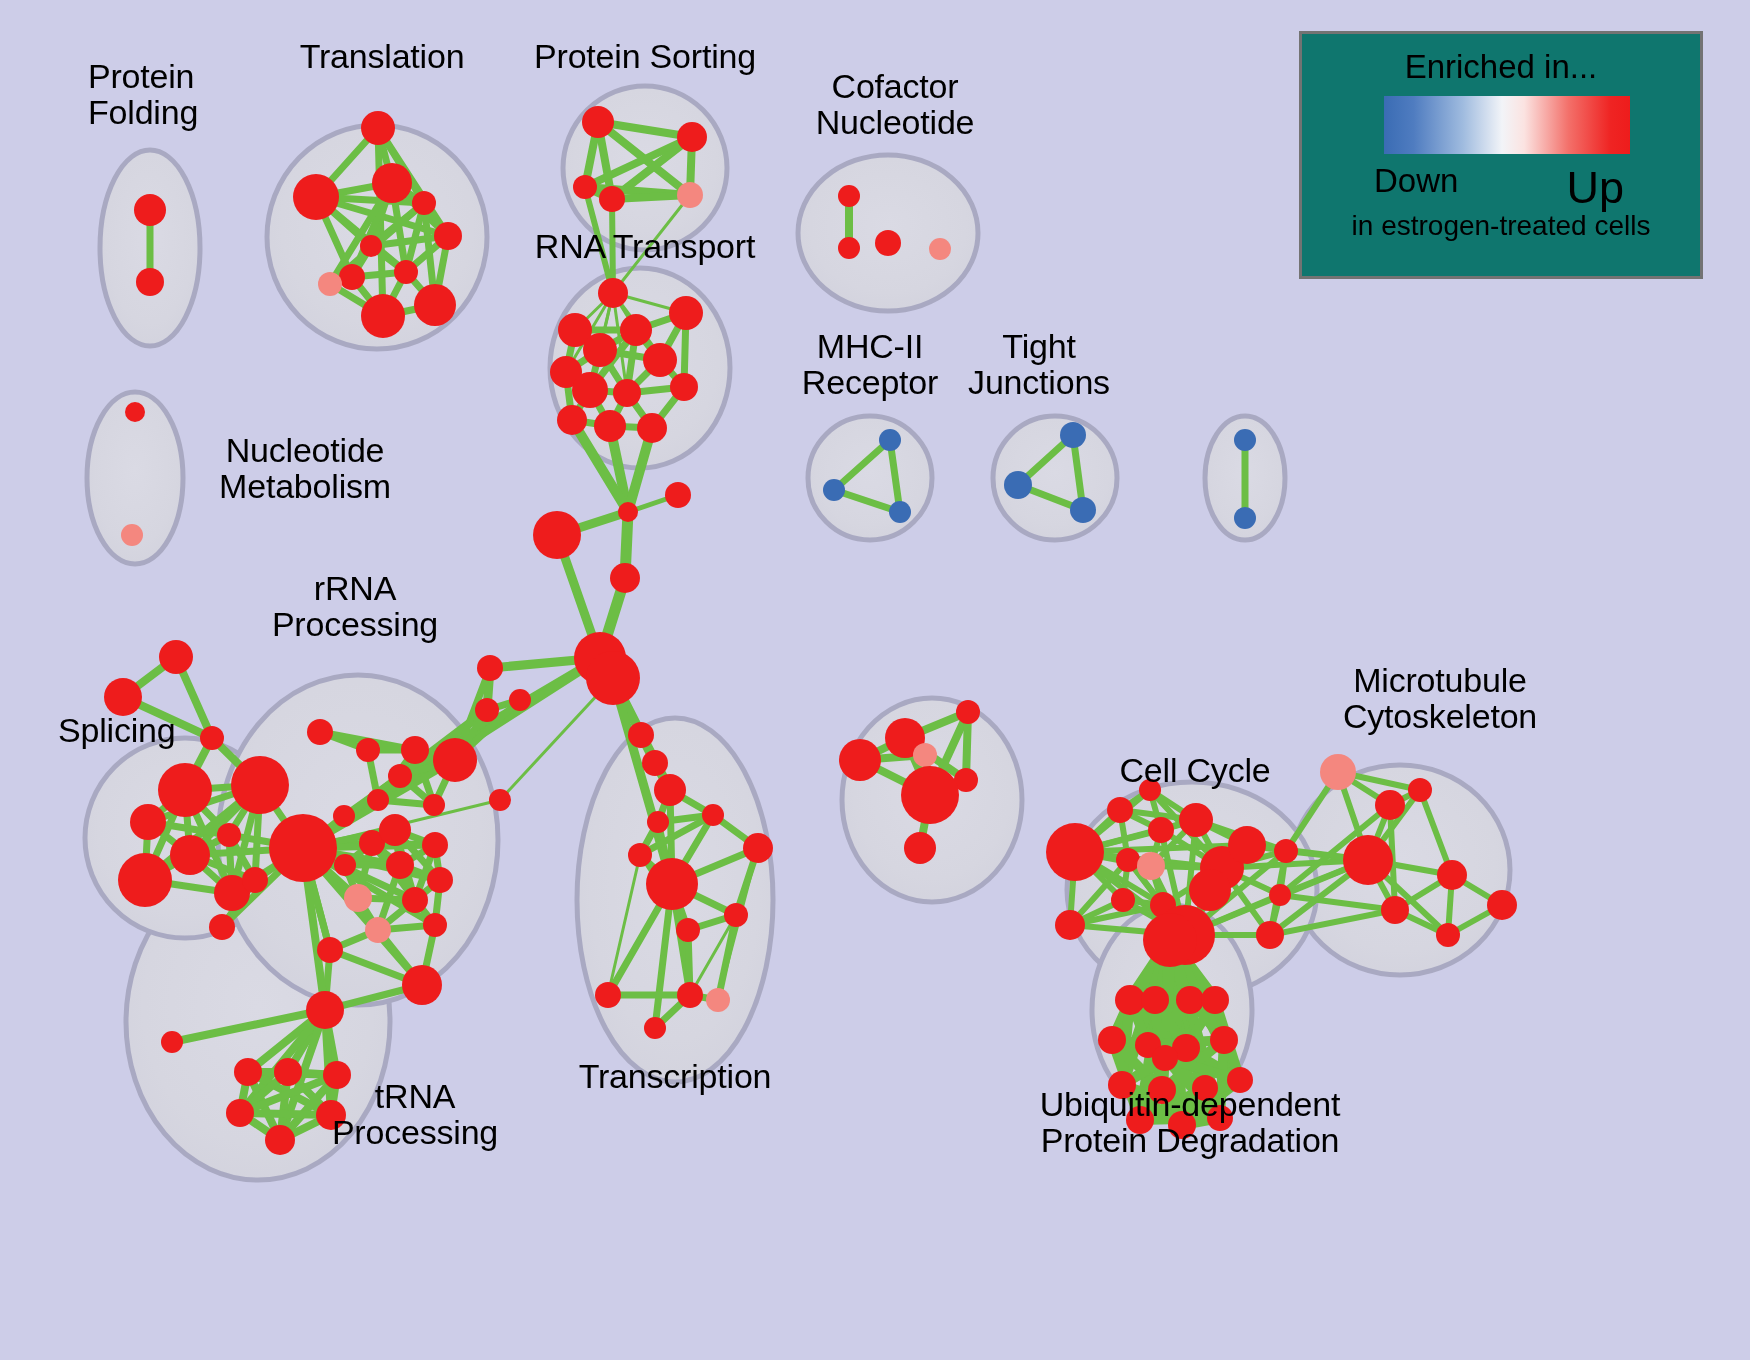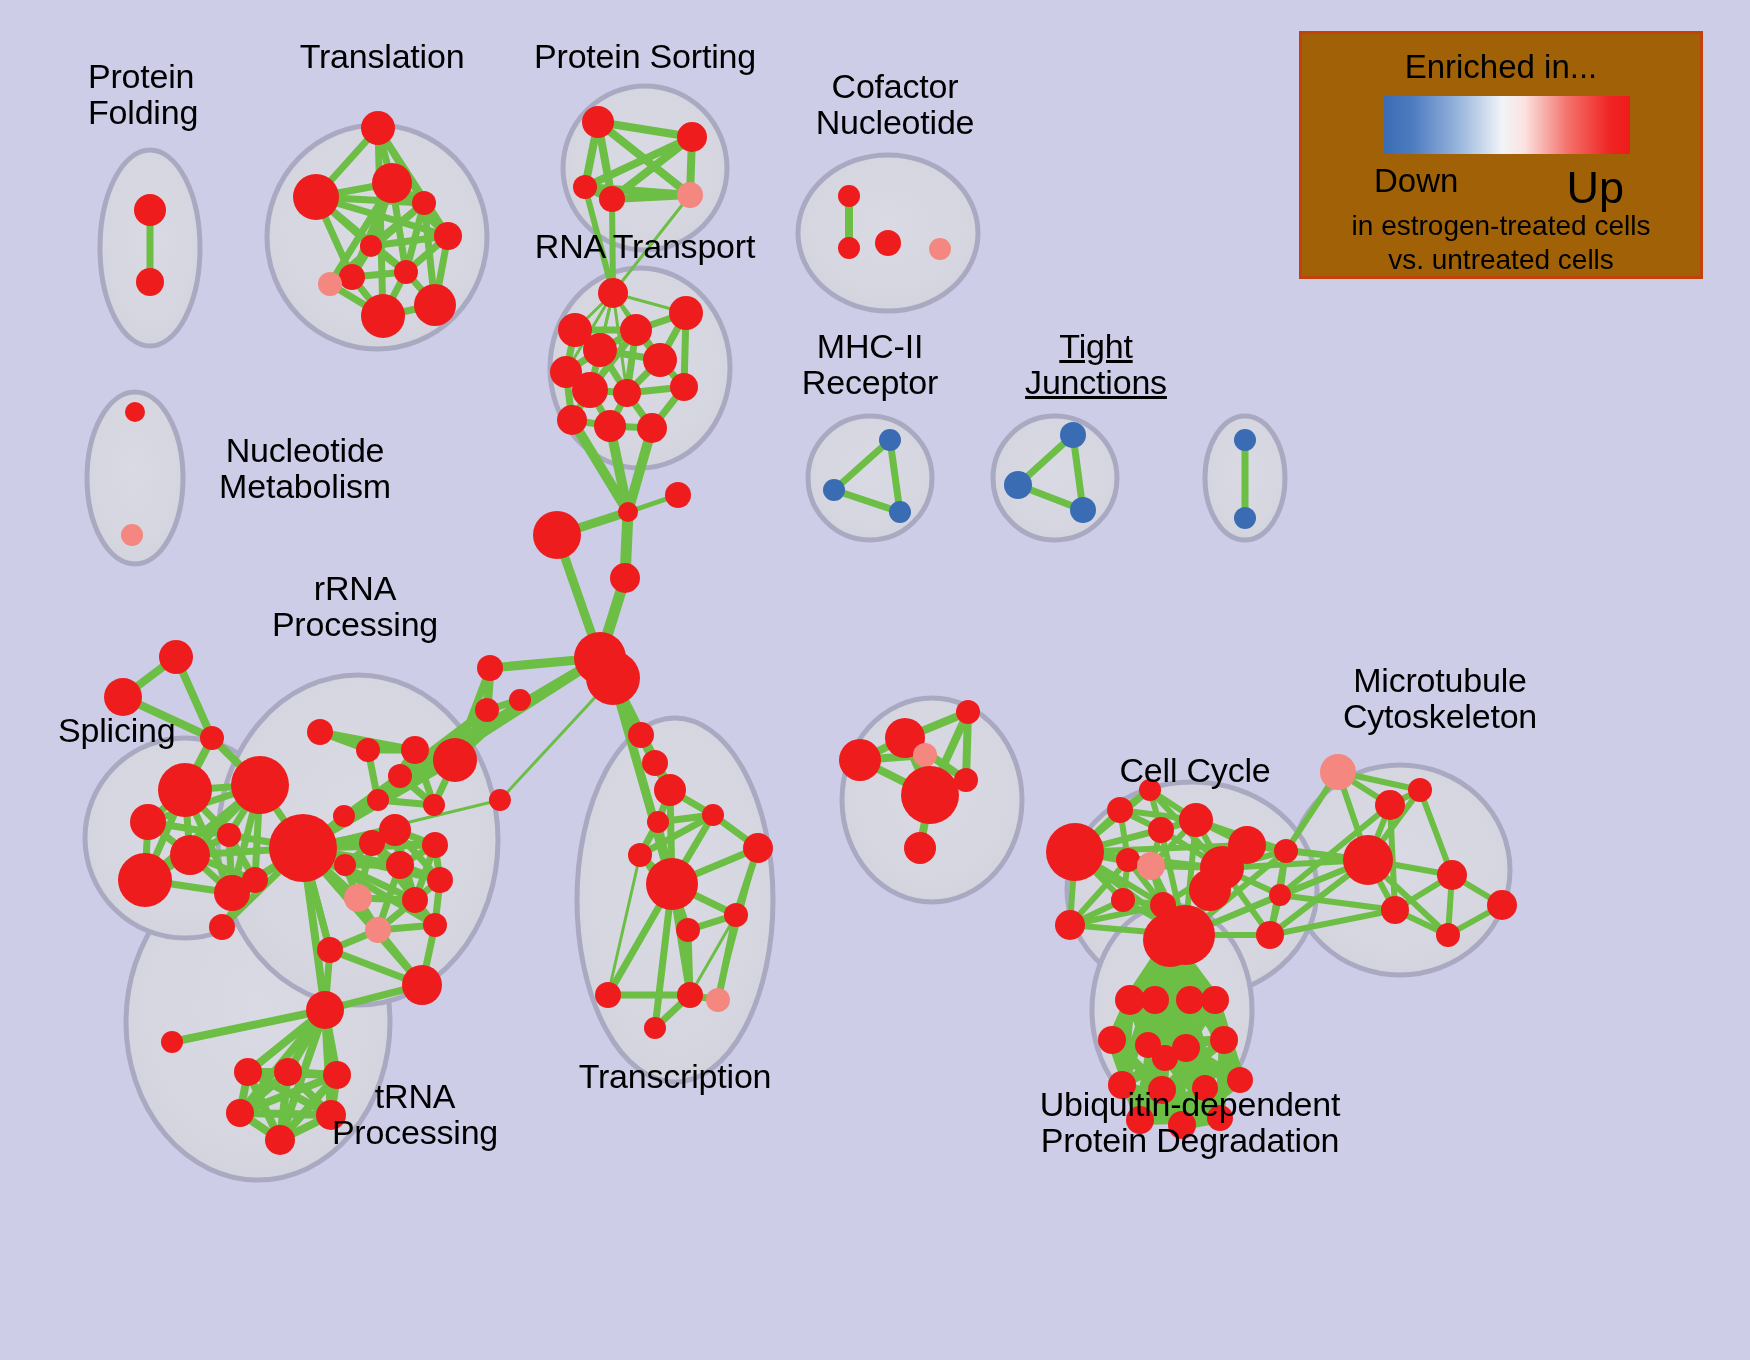--- a/index.html
+++ b/index.html
@@ -24,22 +24,22 @@
     text-align:center;
     letter-spacing:-0.2px;
     pointer-events:none;
   }
 
   
   #legend{
     position:absolute;
     left:1299px;top:31px;
     width:404px;height:248px;
-    background:#a16207;
-    border:3px solid #c2410c;
+    background:#0f766e;
+    border:3px solid #737373;
     box-sizing:border-box;
   }
   #legend-title{
     position:absolute;left:0;top:14px;width:100%;
     text-align:center;font-size:33px;color:#000;
   }
   #legend-bar{
     position:absolute;left:82px;top:62px;width:246px;height:58px;
     background:linear-gradient(to right,#3a6cb4 0%,#4f7cc0 12%,#9fbbdf 32%,#f2f4f8 48%,#fbe3e1 57%,#f3706a 75%,#ef2423 92%,#ee1c1c 100%);
   }
@@ -761,36 +761,35 @@
 Folding</div>
   <div class="cluster-label" style="left:287px;top:38px;width:190px;">Translation</div>
   <div class="cluster-label" style="left:505px;top:38px;width:280px;">Protein Sorting</div>
   <div class="cluster-label" style="left:505px;top:228px;width:280px;">RNA Transport</div>
   <div class="cluster-label" style="left:795px;top:68px;width:200px;">Cofactor
 Nucleotide</div>
   <div class="cluster-label" style="left:195px;top:432px;width:220px;">Nucleotide
 Metabolism</div>
   <div class="cluster-label" style="left:790px;top:328px;width:160px;">MHC-II
 Receptor</div>
-  <div class="cluster-label" style="left:1016px;top:328px;width:160px;text-decoration:underline;">Tight
+  <div class="cluster-label" style="left:959px;top:328px;width:160px;">Tight
 Junctions</div>
   <div class="cluster-label" style="left:255px;top:570px;width:200px;">rRNA
 Processing</div>
   <div class="cluster-label" style="left:58px;top:712px;width:160px;text-align:left;">Splicing</div>
   <div class="cluster-label" style="left:300px;top:1078px;width:230px;">tRNA
 Processing</div>
   <div class="cluster-label" style="left:565px;top:1058px;width:220px;">Transcription</div>
   <div class="cluster-label" style="left:1095px;top:752px;width:200px;">Cell Cycle</div>
   <div class="cluster-label" style="left:1295px;top:662px;width:290px;">Microtubule
 Cytoskeleton</div>
   <div class="cluster-label" style="left:1000px;top:1086px;width:380px;">Ubiquitin-dependent
 Protein Degradation</div>
 
   <div id="legend">
     <div id="legend-title">Enriched in...</div>
     <div id="legend-bar"></div>
     <div id="legend-down">Down</div>
     <div id="legend-up">Up</div>
     <div id="legend-sub1">in estrogen-treated cells</div>
-    <div id="legend-sub2">vs. untreated cells</div>
   </div>
 
 </div>
 
 </body></html>

